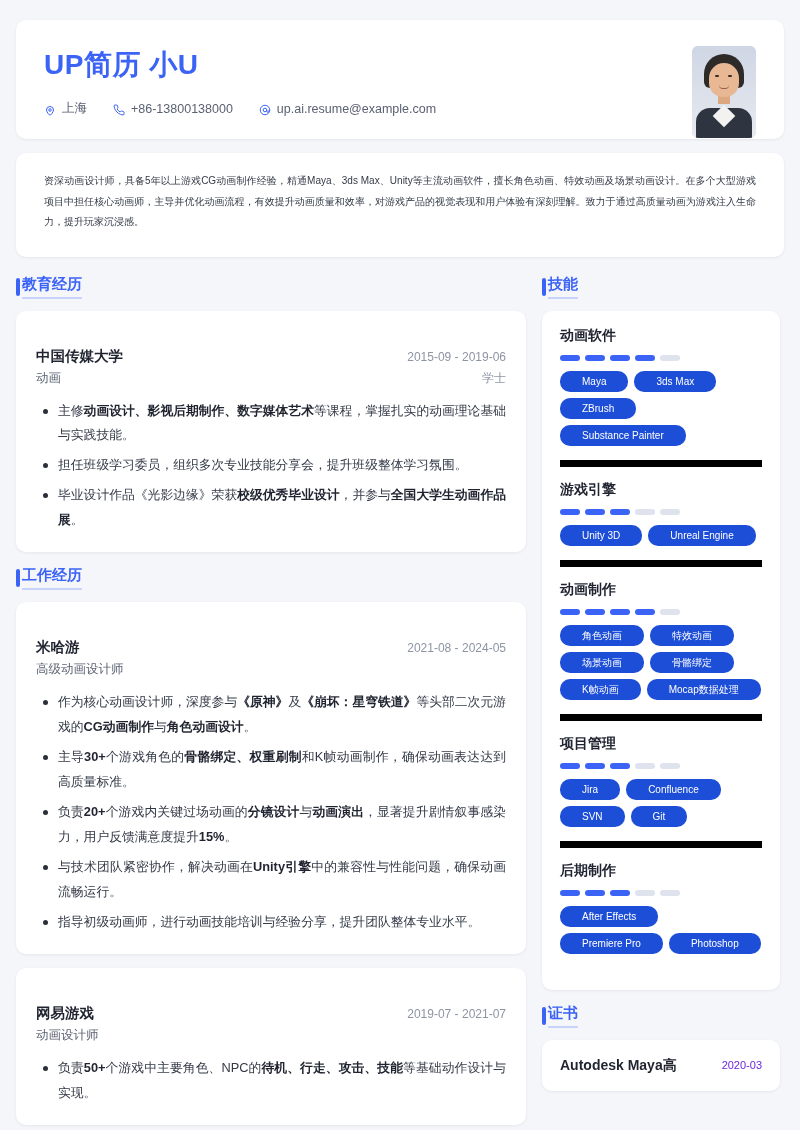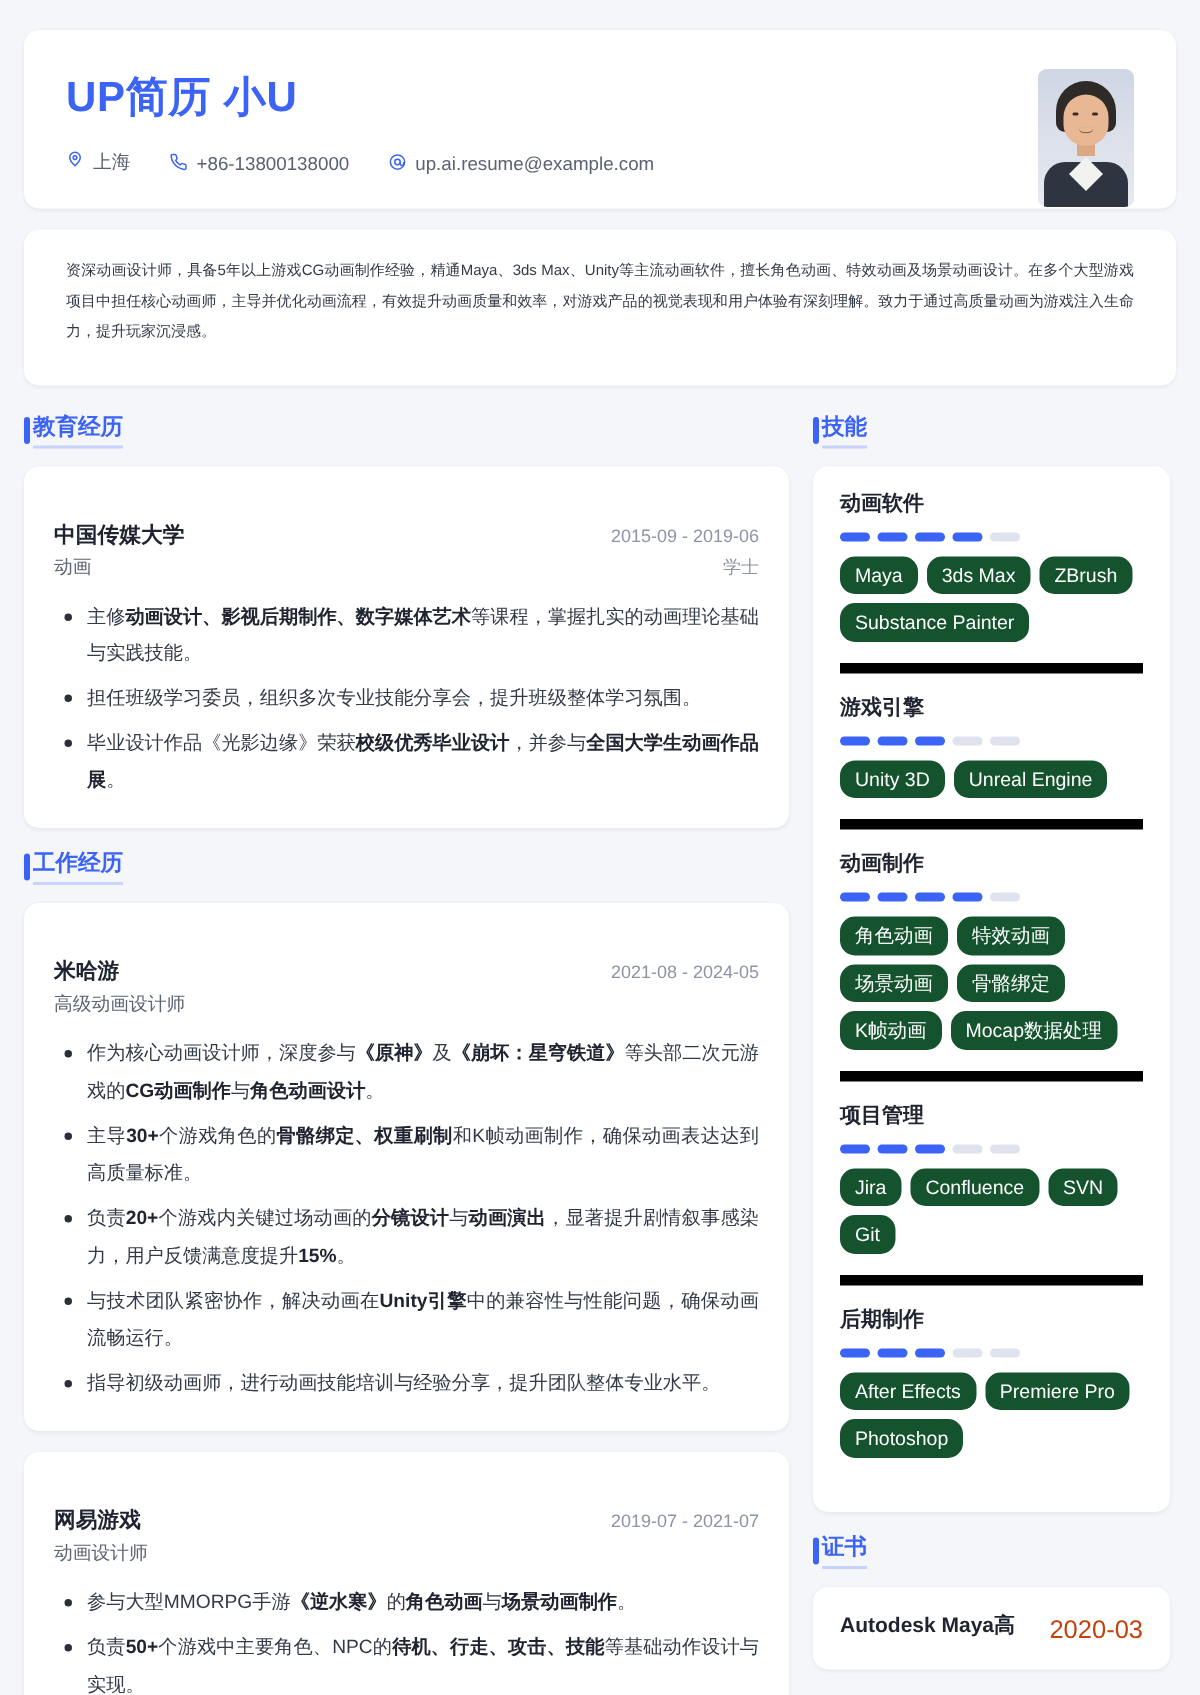--- a/index.html
+++ b/index.html
@@ -30,21 +30,21 @@
     letter-spacing: 0.5px;
     margin-bottom: 16px;
   }
   .contact-row {
     display: flex;
     align-items: center;
     gap: 26px;
     font-size: 12.5px;
     color: #5a6172;
   }
-  .contact-item { display: flex; align-items: flex-start; gap: 6px; }
+  .contact-item { display: flex; align-items: flex-end; gap: 6px; }
   .contact-item .ic { color: #3b63f6; display:inline-flex; align-items:center; }
   .avatar {
     position: absolute;
     right: 28px;
     top: 26px;
     width: 64px;
     height: 92px;
     border-radius: 6px;
     overflow: hidden;
     background: #d8dde8;
@@ -123,31 +123,31 @@
   
   .skill-card { padding: 16px 18px 8px 18px; margin-bottom: 0; }
   .skill-group { padding-bottom: 14px; border-bottom: 7px solid #000000; margin-bottom: 14px; }
   .skill-group:last-child { border-bottom: none; }
   .skill-name { font-size: 14px; font-weight: bold; color: #1f2430; margin-bottom: 10px; }
   .dots { display: flex; gap: 5px; margin-bottom: 10px; }
   .dots i { width: 20px; height: 6px; border-radius: 3px; background: #dfe3ee; display:block; }
   .dots i.on { background: #3b63f6; }
   .tags { display: flex; flex-wrap: wrap; gap: 6px; }
   .tag {
-    font-size: 13px;
+    font-size: 10px;
     color: #ffffff;
-    background: #14532d;
+    background: #1d4ed8;
     border-radius: 10px;
-    padding: 3px 10px;
+    padding: 3px 22px;
     line-height: 1.5;
   }
   .cert-card { padding: 16px 18px; }
   .cert-row { display: flex; justify-content: space-between; align-items: flex-start; }
   .cert-name { font-size: 14px; font-weight: bold; color: #1f2430; line-height: 1.4; max-width: 150px; }
-  .cert-date { font-size: 17px; color: #c2410c; padding-top: 3px; }
+  .cert-date { font-size: 11px; color: #6d28d9; padding-top: 3px; }
 </style>
 </head>
 <body>
 
 <div class="card header">
   <div class="name">UP简历 小U</div>
   <div class="contact-row">
     <div class="contact-item">
       <span class="ic">
         <svg width="12" height="12" viewBox="0 0 24 24" fill="none" stroke="#3b63f6" stroke-width="2">
@@ -242,21 +242,20 @@
 
     <div class="card entry">
       <div class="entry-head">
         <div class="entry-title">网易游戏</div>
         <div class="entry-date">2019-07 - 2021-07</div>
       </div>
       <div class="entry-sub">
         <div class="entry-role">动画设计师</div>
       </div>
       <ul class="bullets">
-          <li>参与大型MMORPG手游<b>《逆水寒》</b>的<b>角色动画</b>与<b>场景动画制作</b>。</li>
           <li>负责<b>50+</b>个游戏中主要角色、NPC的<b>待机、行走、攻击、技能</b>等基础动作设计与实现。</li>
         </ul>
     </div>
 
   </div>
 
   <div class="col-right">
 
     <div class="section-title">
       <span class="bar"></span>

